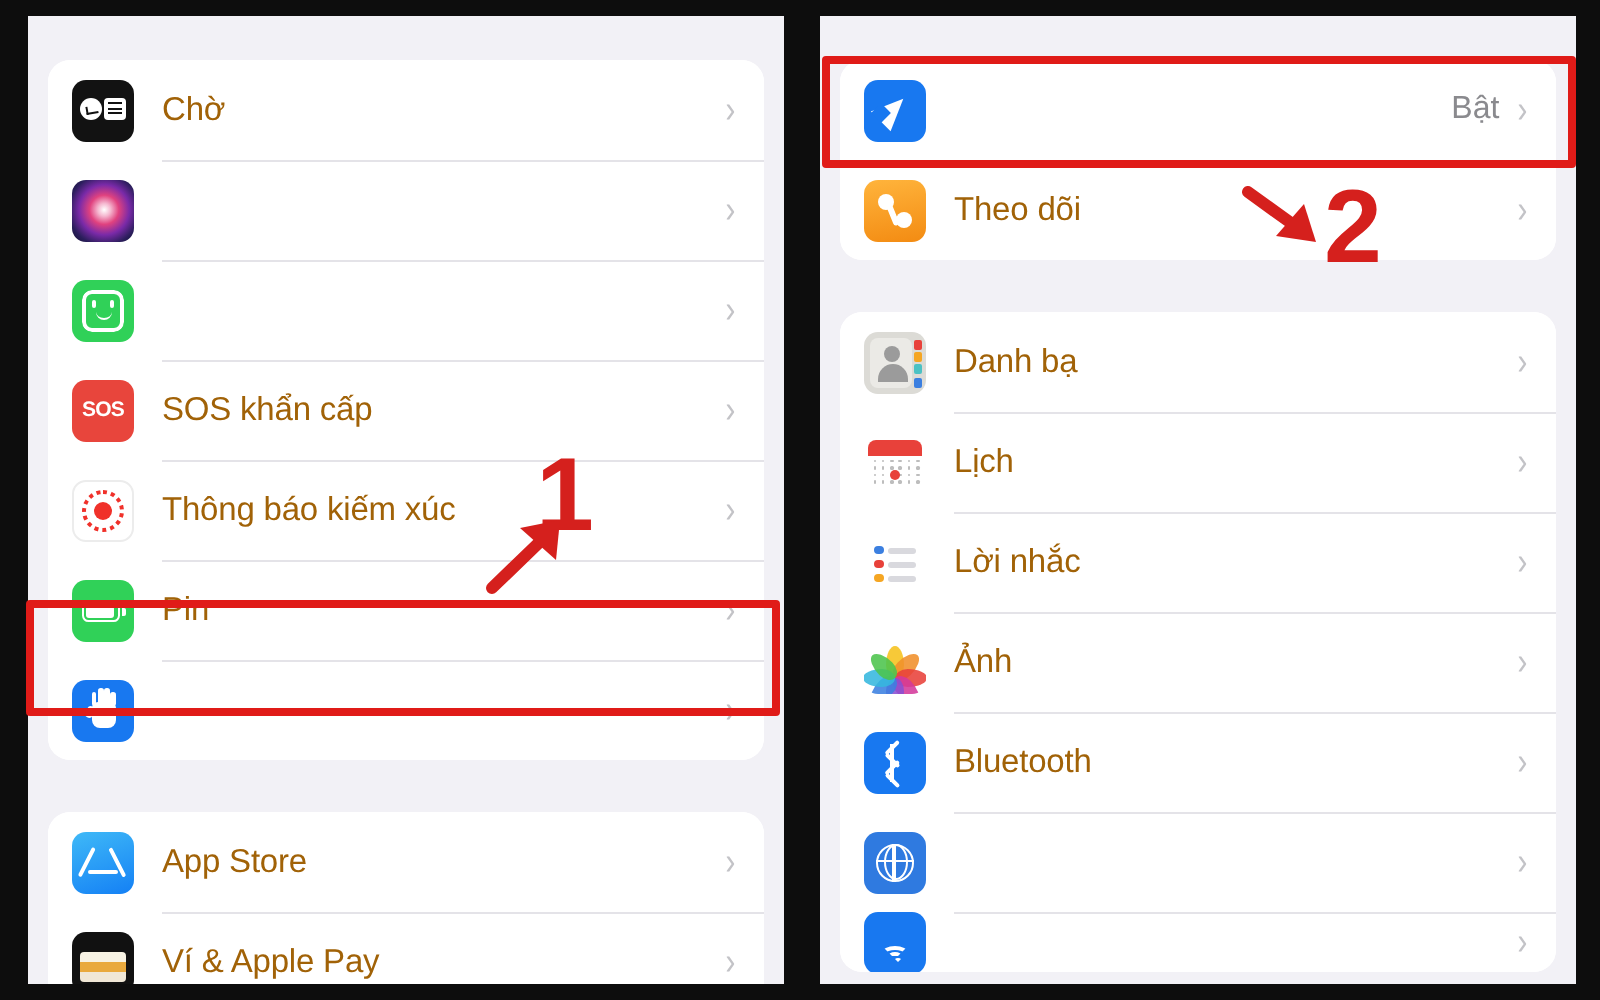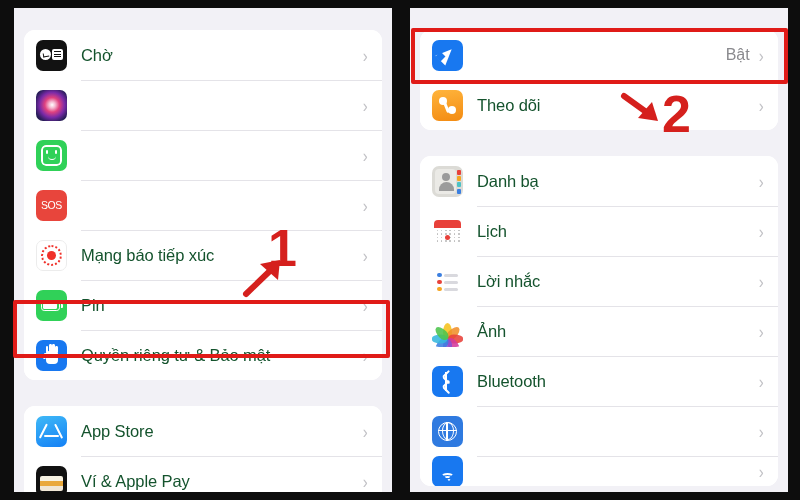--- a/index.html
+++ b/index.html
@@ -58,21 +58,21 @@
     width: 31px; height: 31px;
     border-radius: 7px;
     flex: 0 0 31px;
     position: relative;
     display: flex; align-items: center; justify-content: center;
     overflow: hidden;
   }
   .label {
     margin-left: 14px;
     font-size: 16.5px;
-    color: #14532d;
+    color: #a16207;
     letter-spacing: -0.1px;
     white-space: nowrap;
   }
   .spacer { flex: 1 1 auto; }
   .value {
     font-size: 16px;
     color: #8a8a8e;
     margin-right: 8px;
   }
   .chev {
@@ -116,21 +116,21 @@
   }
   .ic-faceid .fface b{ position:absolute; top:0; width:1.7px; height:4px; background:#fff; border-radius:1px;}
   .ic-faceid .fface b:nth-child(1){left:0;}
   .ic-faceid .fface b:nth-child(2){right:0;}
   .ic-faceid .fface u{
     position:absolute; left:1.5px; bottom:0; width:8px; height:4px;
     border-bottom:1.7px solid #fff; border-radius:0 0 8px 8px;
   }
 
   .ic-sos { background:#e8453c; display:flex; align-items:center; justify-content:center; }
-  .ic-sos span { color:#fff; font-size:10.5px; font-weight:normal; letter-spacing:-0.4px;text-align:center; }
+  .ic-sos span { color:#fff; font-size:10.5px; font-weight:bold; letter-spacing:-0.4px;text-align:center; }
 
   .ic-exposure { background:#ffffff; border:1px solid #ececec; }
   .ic-exposure .dot{
     position:absolute; left:50%; top:50%; width:9px; height:9px; margin:-4.5px 0 0 -4.5px;
     background:#f0312a; border-radius:50%;
   }
   .ic-exposure .ring{
     position:absolute; left:50%; top:50%; width:21px; height:21px; margin:-10.5px 0 0 -10.5px;
     border:2.5px dotted #f0312a; border-radius:50%;
   }
@@ -293,29 +293,30 @@
               <u></u>
             </div>
           </div>
           <span class="spacer"></span>
           <span class="chev">›</span>
         </div>
         <div class="row">
           <div class="ico ic-sos">
             <span>SOS</span>
           </div>
+          <span class="label">SOS khẩn cấp</span>
           <span class="spacer"></span>
           <span class="chev">›</span>
         </div>
         <div class="row">
           <div class="ico ic-exposure">
         <div class="ring"></div>
             <div class="dot"></div>
           </div>
-          <span class="label">Mạng báo tiếp xúc</span>
+          <span class="label">Thông báo kiếm xúc</span>
           <span class="spacer"></span>
           <span class="chev">›</span>
         </div>
         <div class="row">
           <div class="ico ic-battery">
         <div class="bshell"></div>
             <div class="bfill"></div>
             <div class="btip"></div>
           </div>
           <span class="label">Pin</span>
@@ -324,21 +325,20 @@
         </div>
         <div class="row">
           <div class="ico ic-privacy">
         <div class="thumb"></div>
             <div class="palm"></div>
         <div class="fing f1"></div>
             <div class="fing f2"></div>
         <div class="fing f3"></div>
             <div class="fing f4"></div>
           </div>
-          <span class="label">Quyền riêng tư &amp; Bảo mật</span>
           <span class="spacer"></span>
           <span class="chev">›</span>
         </div>
       </div>
     <div class="gap-lg"></div>
     <div class="group" id="left-g1">
         <div class="row">
           <div class="ico ic-appstore">
         <div class="a1"></div>
             <div class="a2"></div>

